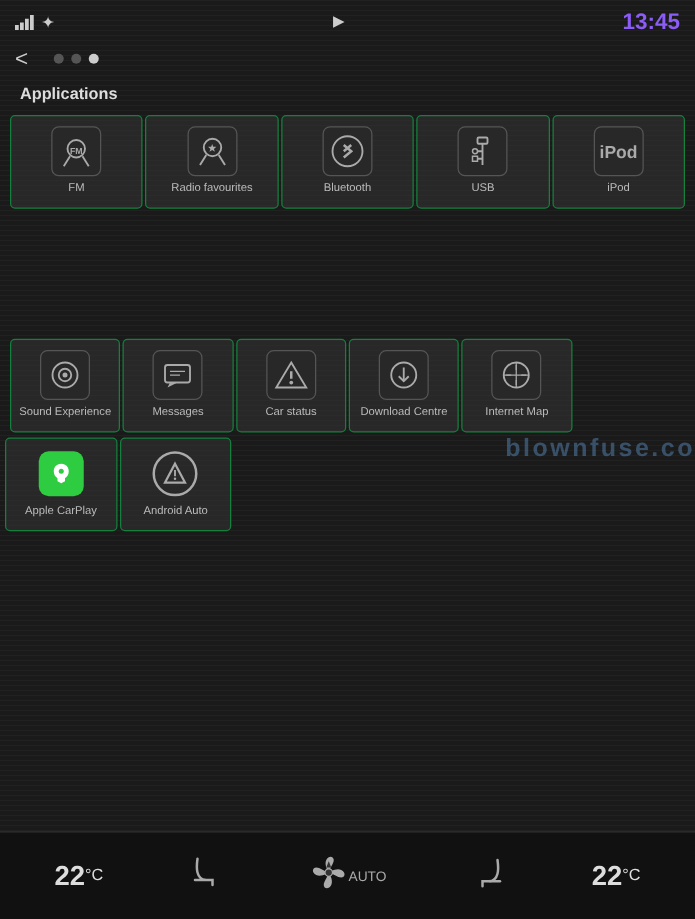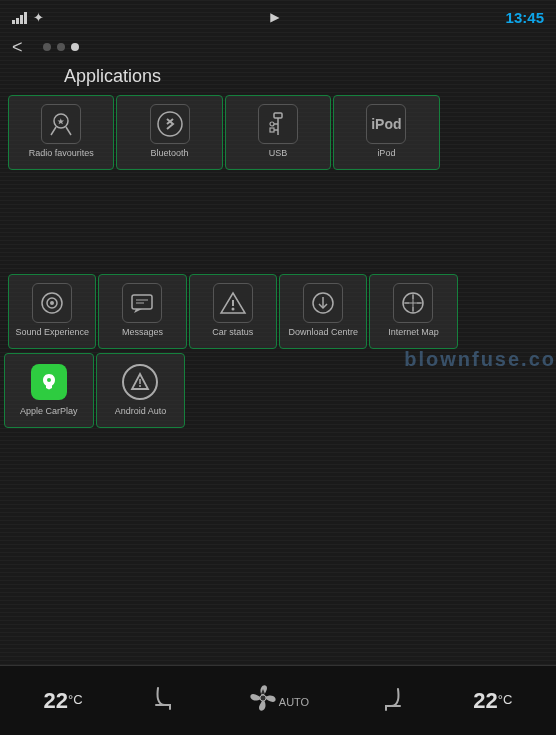--- a/index.html
+++ b/index.html
@@ -59,22 +59,22 @@
       width: 3px;
       display: inline-block;
     }
 
     .bt-icon {
       font-size: 13px;
       color: #ccc;
     }
 
     .time {
-      font-size: 15px;
-      color: #0ea5e9;
+      font-size: 18px;
+      color: #8b5cf6;
       font-weight: bold;
     }
 
     .play-icon {
       font-size: 12px;
       color: #ccc;
     }
 
     
     .nav-bar {
@@ -112,24 +112,23 @@
     }
 
     
     .app-header {
       position: relative;
       z-index: 1;
       padding: 4px 16px 8px;
     }
 
     .app-header-title {
-      font-size: 18px;
+      font-size: 13px;
       color: #ddd;
-      font-weight: normal;
-      margin-left: 48px;
+      font-weight: bold;
     }
 
     
     .app-grid {
       position: relative;
       z-index: 1;
       display: grid;
       grid-template-columns: repeat(5, 1fr);
       gap: 2px;
       padding: 0 8px;
@@ -267,20 +266,31 @@
     <div class="nav-dot active"></div>
   </div>
 </div>
 
 <div class="app-header">
   <span class="app-header-title">Applications</span>
 </div>
 
 <div class="app-grid">
 
+  <div class="app-item">
+    <div class="app-icon" style="position:relative;">
+      <svg width="28" height="28" viewBox="0 0 28 28">
+        <circle cx="14" cy="12" r="7" fill="none" stroke="#aaa" stroke-width="1.5"></circle>
+        <path d="M9 18 L4 26" stroke="#aaa" stroke-width="1.5"></path>
+        <path d="M19 18 L24 26" stroke="#aaa" stroke-width="1.5"></path>
+        <text x="14" y="16" text-anchor="middle" fill="#aaa" font-size="7" font-weight="bold">FM</text>
+      </svg>
+    </div>
+    <span class="app-label">FM</span>
+  </div>
 
   <div class="app-item">
     <div class="app-icon">
       <svg width="28" height="28" viewBox="0 0 28 28">
         <circle cx="14" cy="11" r="7" fill="none" stroke="#aaa" stroke-width="1.5"></circle>
         <path d="M9 17 L4 25" stroke="#aaa" stroke-width="1.5"></path>
         <path d="M19 17 L24 25" stroke="#aaa" stroke-width="1.5"></path>
         <polygon points="14,6 15.5,10 20,10 16.5,13 18,17 14,14.5 10,17 11.5,13 8,10 12.5,10" fill="#aaa" transform="scale(0.55) translate(11,9)"></polygon>
       </svg>
     </div>

